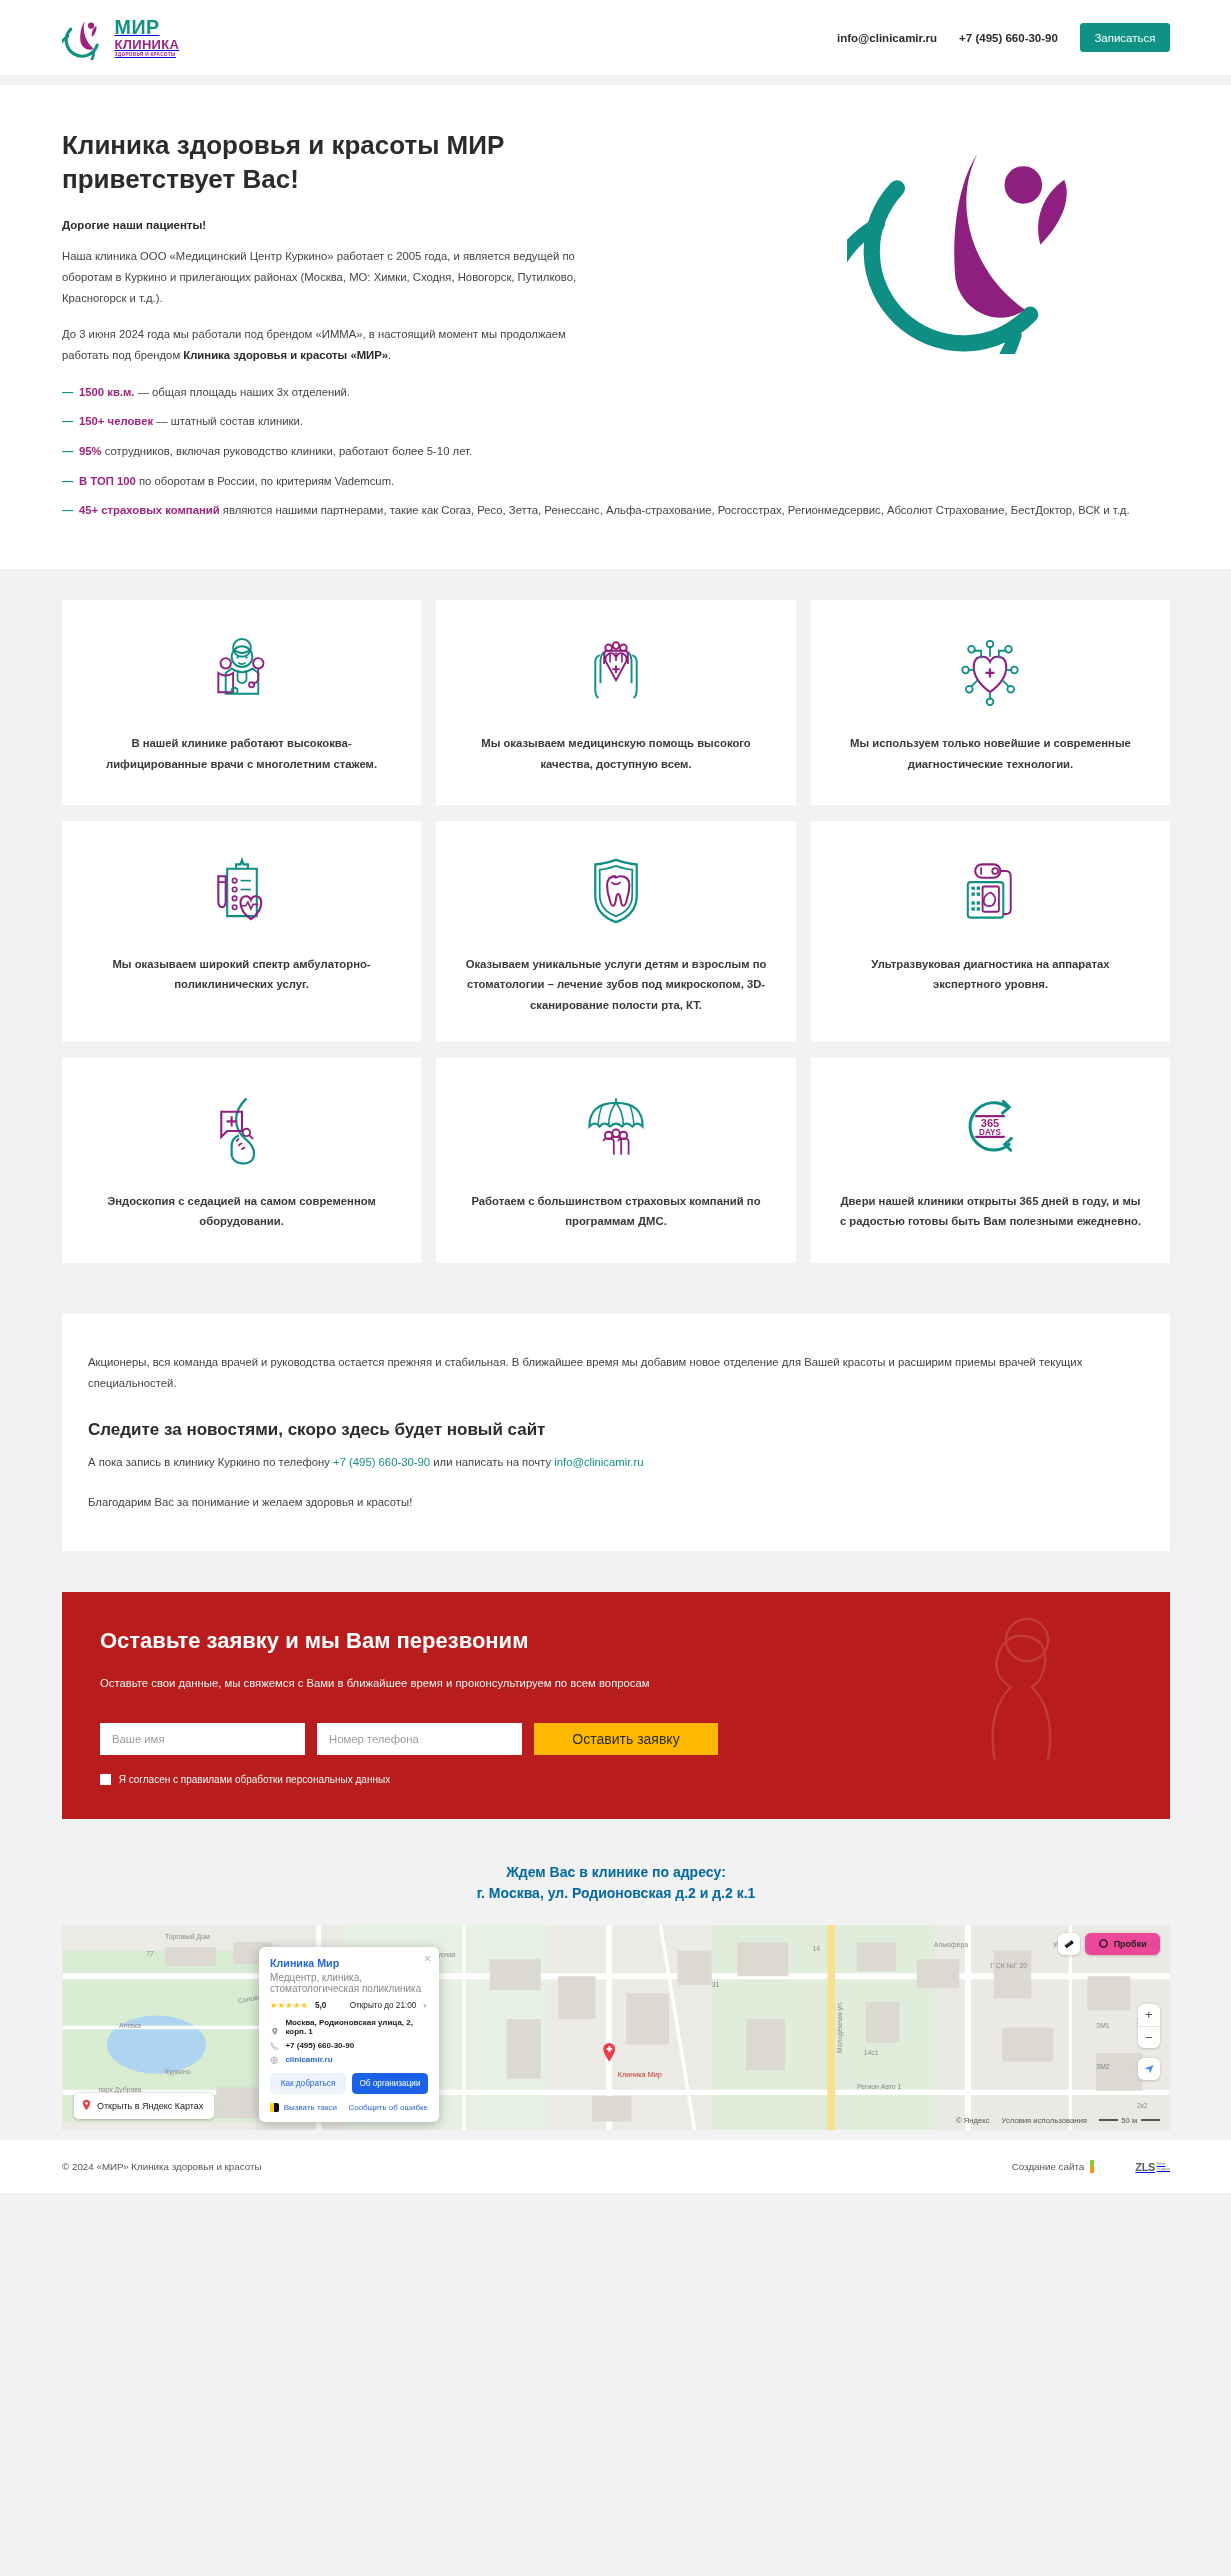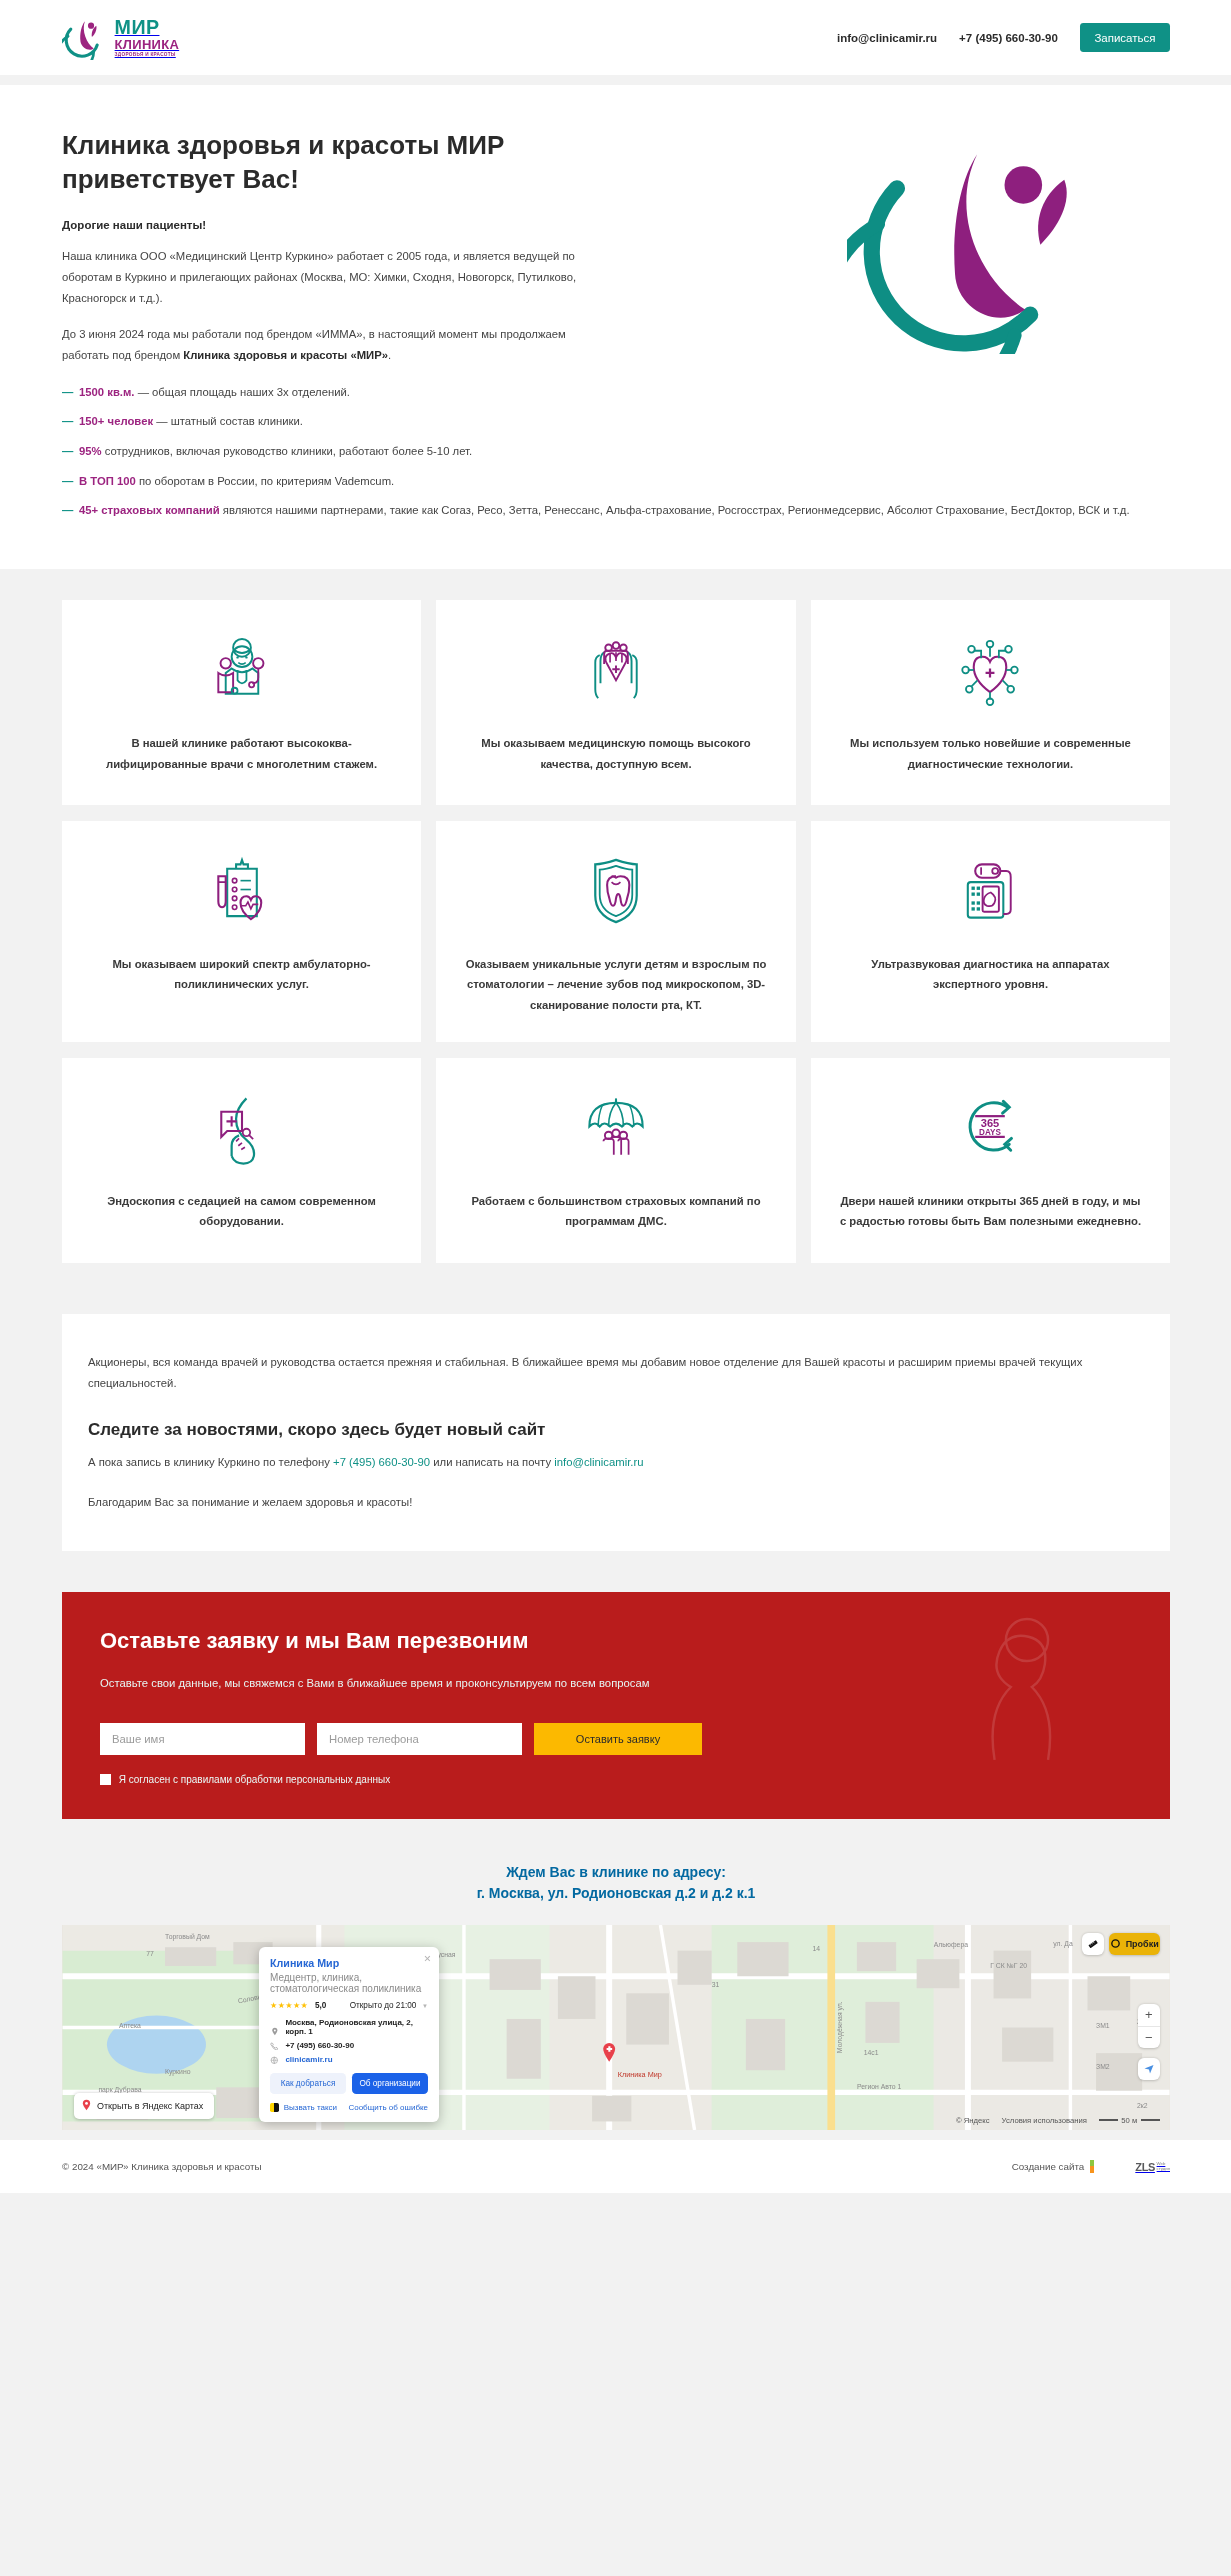--- a/index.html
+++ b/index.html
@@ -95,21 +95,21 @@
   .callback h2 { color: #fff; font-size: 22px; margin-bottom: 19px; }
   .callback .sub { color: #e6f6f4; font-size: 11.3px; line-height: 1.85; margin-bottom: 29px; }
   .cb-row { display: flex; gap: 12px; align-items: center; }
   .cb-input {
     background: #fff; border: 0; height: 32.5px; width: 205px;
     padding: 0 12px; font-size: 11.3px; color: #333; font-family: inherit;
   }
   .cb-input::placeholder { color: #9b9b9b; }
   .cb-submit {
     background: #fcb900; color: #2b2b2b; border: 0; height: 32.5px;
-    width: 168px; font-size: 11px; cursor: pointer; font-family: inherit;
+    width: 184px; font-size: 14px; cursor: pointer; font-family: inherit;
   }
   .cb-agree { display: flex; align-items: center; gap: 7.7px; margin-top: 19px; }
   .cb-check {
     width: 11px; height: 11px; background: #fff; border: 0; flex: 0 0 11px;
     appearance: none; -webkit-appearance: none; cursor: pointer;
   }
   .cb-agree label { color: #eafaf8; font-size: 10px; }
   .cb-deco { position: absolute; right: 62px; top: 13.7px; opacity: .13; }
 
   
@@ -127,23 +127,23 @@
     align-items: center; gap: 5.1px; font-size: 9px; color: #222;
     box-shadow: 0 0.9px 3.4px rgba(0,0,0,.22); cursor: pointer;
   }
   .map-ctrl-top { position: absolute; right: 10.3px; top: 8.6px; display: flex; gap: 5.1px; align-items: center; }
   .m-sq {
     width: 22px; height: 22px; background: #fff; border-radius: 6px;
     box-shadow: 0 0.9px 2.6px rgba(0,0,0,.2); display: flex;
     align-items: center; justify-content: center; cursor: pointer;
   }
   .m-traffic {
-    background: #eab308; border-radius: 6px; box-shadow: 0 0.9px 2.6px rgba(0,0,0,.2);
+    background: #ec4899; border-radius: 6px; box-shadow: 0 0.9px 2.6px rgba(0,0,0,.2);
     height: 22px; display: flex; align-items: center; gap: 4.3px;
-    padding: 0 1px; font-size: 9px; font-weight: bold; color: #222; cursor: pointer;
+    padding: 0 13px; font-size: 9px; font-weight: bold; color: #222; cursor: pointer;
   }
   .m-zoom {
     position: absolute; right: 10.3px; top: 79px; width: 22px; background: #fff;
     border-radius: 6px; box-shadow: 0 0.9px 2.6px rgba(0,0,0,.2); overflow: hidden;
   }
   .m-zoom div {
     height: 22px; display: flex; align-items: center; justify-content: center;
     font-size: 13px; color: #555; cursor: pointer;
   }
   .m-zoom div + div { border-top: 0.9px solid #e6e6e6; }

